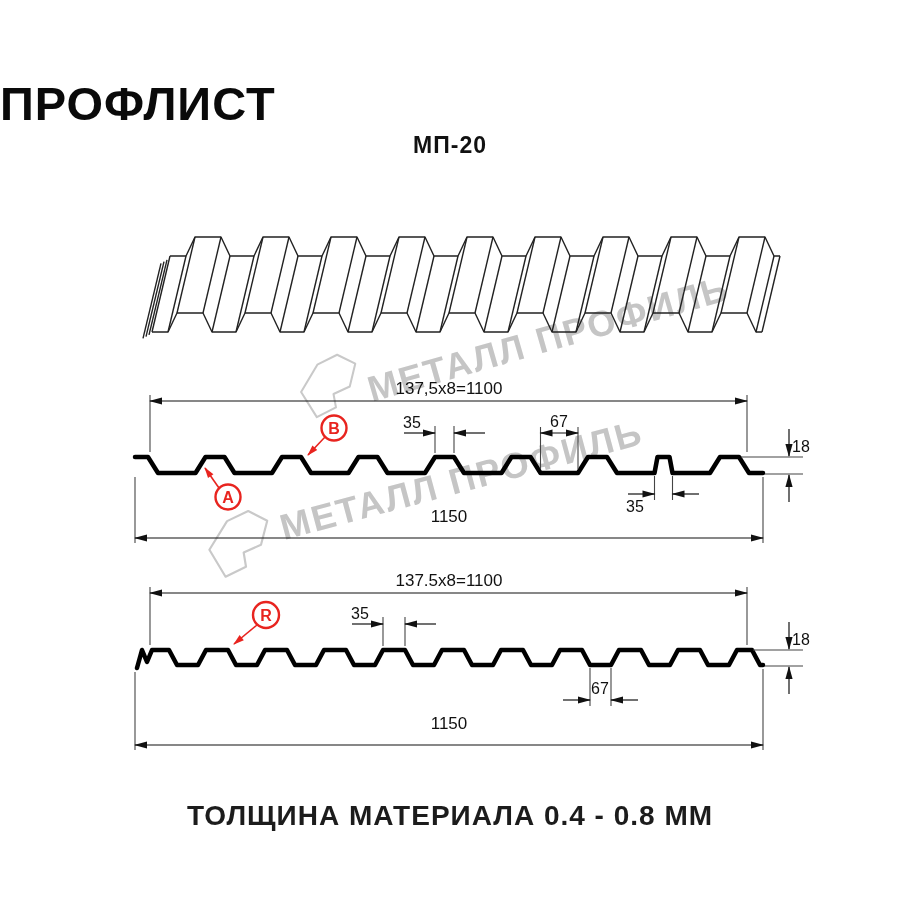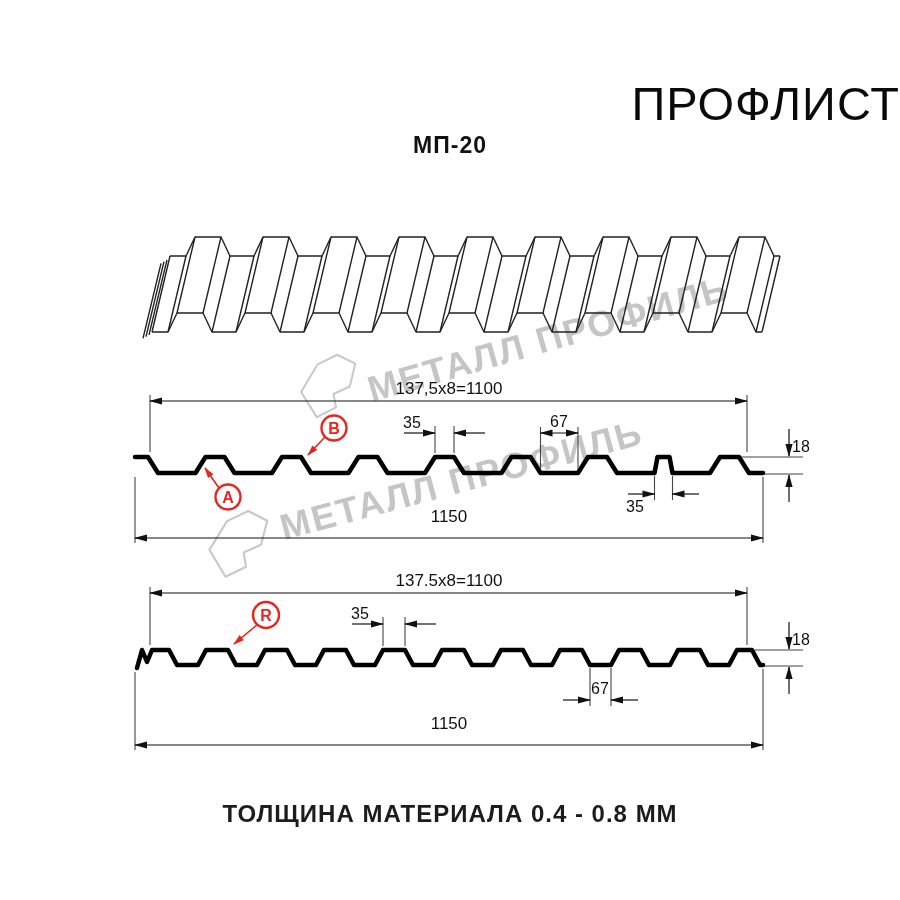--- a/index.html
+++ b/index.html
@@ -1,23 +1,23 @@
 <!DOCTYPE html>
 <html><head>
 <meta charset="utf-8">
 <style>
   html,body{margin:0;padding:0;background:#fff;}
   .page{position:relative;width:900px;height:900px;background:#fff;overflow:hidden;
         font-family:"Liberation Sans",sans-serif;}
-  .title{position:absolute;left:0;top:76px;width:900px;text-align:right;
-         font-size:47px;font-weight:400;letter-spacing:1px;color:#0a0a0a;}
+  .title{position:absolute;left:0;top:76px;width:900px;text-align:left;
+         font-size:47px;font-weight:700;letter-spacing:1px;color:#0a0a0a;}
   .subtitle{position:absolute;left:0;top:132px;width:900px;text-align:center;
          font-size:23px;font-weight:700;letter-spacing:1px;color:#111;}
   .footer-note{position:absolute;left:0;top:800px;width:900px;text-align:center;
-         font-size:24px;font-weight:700;letter-spacing:1px;color:#1c1c1c;}
+         font-size:28px;font-weight:700;letter-spacing:1px;color:#1c1c1c;}
   svg{position:absolute;left:0;top:0;}
   .dim{font-family:"Liberation Sans",sans-serif;font-size:17px;fill:#111;}
   .dimS{font-family:"Liberation Sans",sans-serif;font-size:16px;fill:#111;}
   .redLbl{font-family:"Liberation Sans",sans-serif;font-size:16px;fill:#e8241f;font-weight:600;}
   .wmText{font-family:"Liberation Sans",sans-serif;font-size:36px;font-weight:700;
           letter-spacing:2px;fill:#c5c5c5;}
   .profile{fill:none;stroke:#000;stroke-width:4.5;stroke-linejoin:round;stroke-linecap:round;}
   .ext{stroke:#444;stroke-width:1.1;fill:none;}
   .dln{stroke:#111;stroke-width:1.2;fill:none;}
   .red{stroke:#e8241f;stroke-width:1.6;fill:none;}

